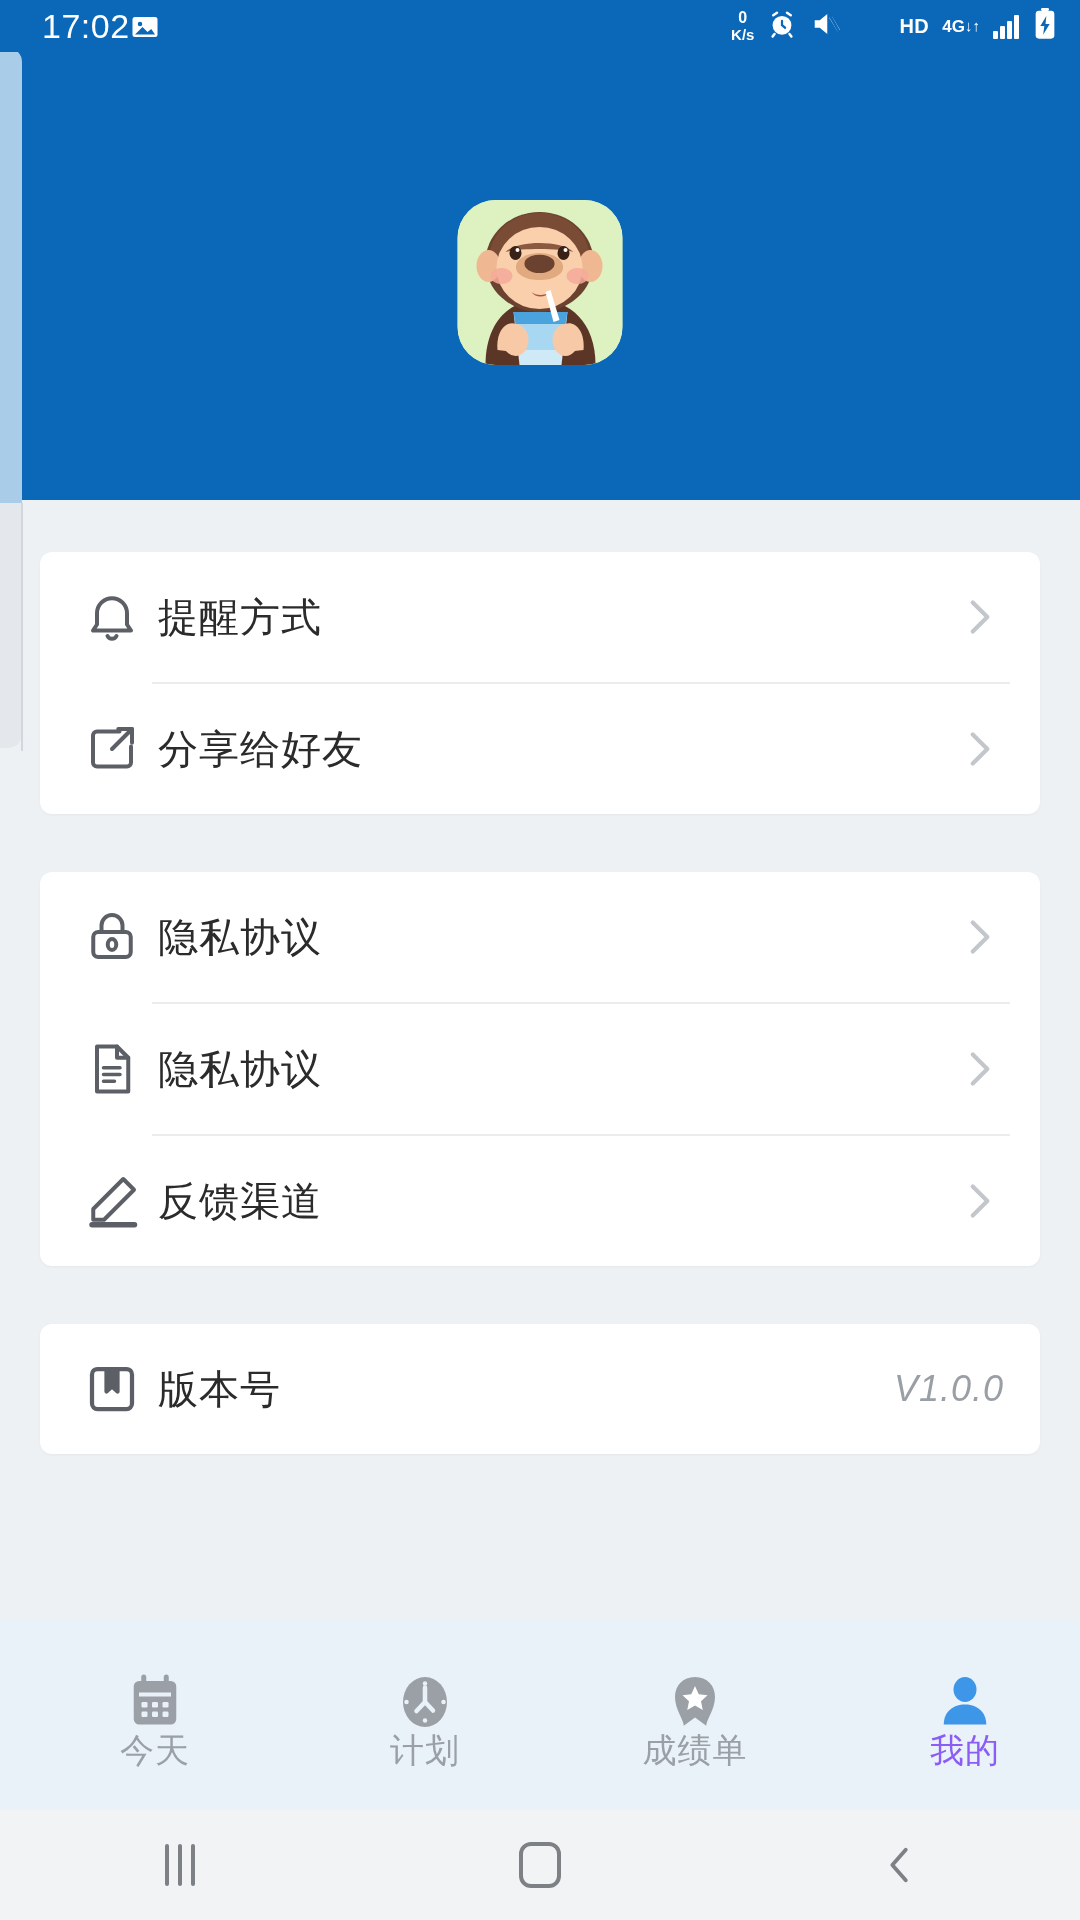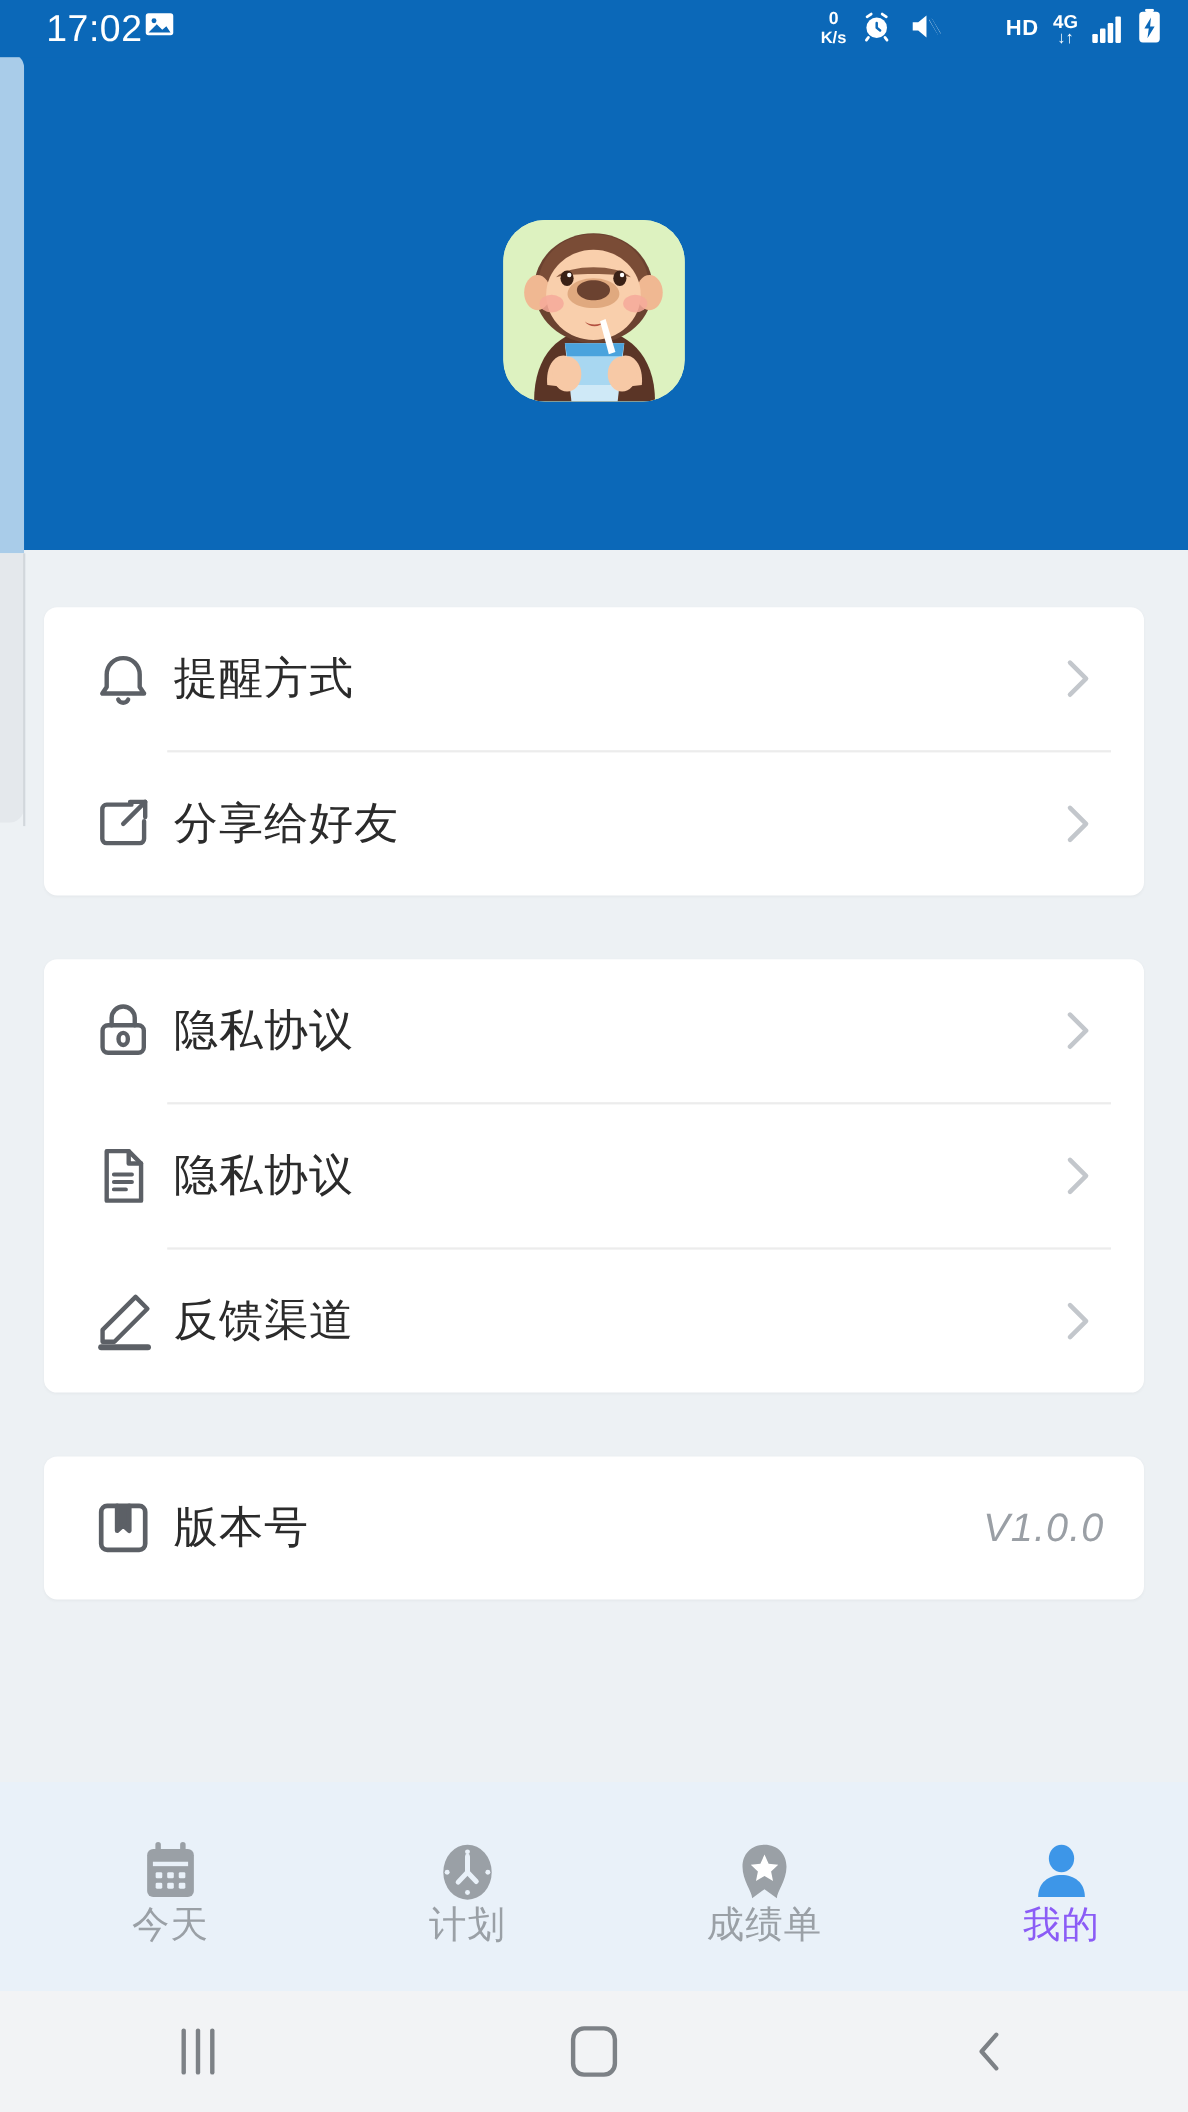--- a/index.html
+++ b/index.html
@@ -22,28 +22,28 @@
     position:absolute; left:21px; top:503px; width:2px; height:248px;
     background:#d2d7dc; z-index:5;
   }
 
   
   .status-bar {
     position:absolute; left:0; top:0; width:1080px; height:52px;
     background:#0b68b8; display:flex; align-items:center;
     padding:0 22px 0 42px; color:#ffffff; z-index:10;
   }
-  .sb-left { display:flex; align-items:flex-start; }
+  .sb-left { display:flex; align-items:flex-end; }
   .sb-clock { font-size:34px; letter-spacing:0.5px; font-weight:400; }
   .sb-right { margin-left:auto; display:flex; align-items:center; gap:13px; }
   .net-speed { display:flex; flex-direction:column; align-items:center; line-height:1; }
   .net-speed .ns-num { font-size:16px; font-weight:700; }
   .net-speed .ns-unit { font-size:15px; font-weight:700; margin-top:1px; }
   .hd-txt { font-size:20px; font-weight:700; letter-spacing:0.5px;margin-left:44px; }
-  .g4 { display:flex; flex-direction:column; align-items:center; line-height:1; }
+  .g4 { display:flex; flex-direction:row; align-items:center; line-height:1; }
   .g4 .g4-txt { font-size:17px; font-weight:700; }
   .g4 .g4-ar { font-size:15px; font-weight:700; margin-top:-1px; }
   .bars { display:flex; align-items:flex-end; gap:2px; height:26px; }
   .bars i { display:block; width:5px; background:#fff; border-radius:1px; }
   .bars i:nth-child(1){height:8px}
   .bars i:nth-child(2){height:13px}
   .bars i:nth-child(3){height:18px}
   .bars i:nth-child(4){height:24px}
 
   

